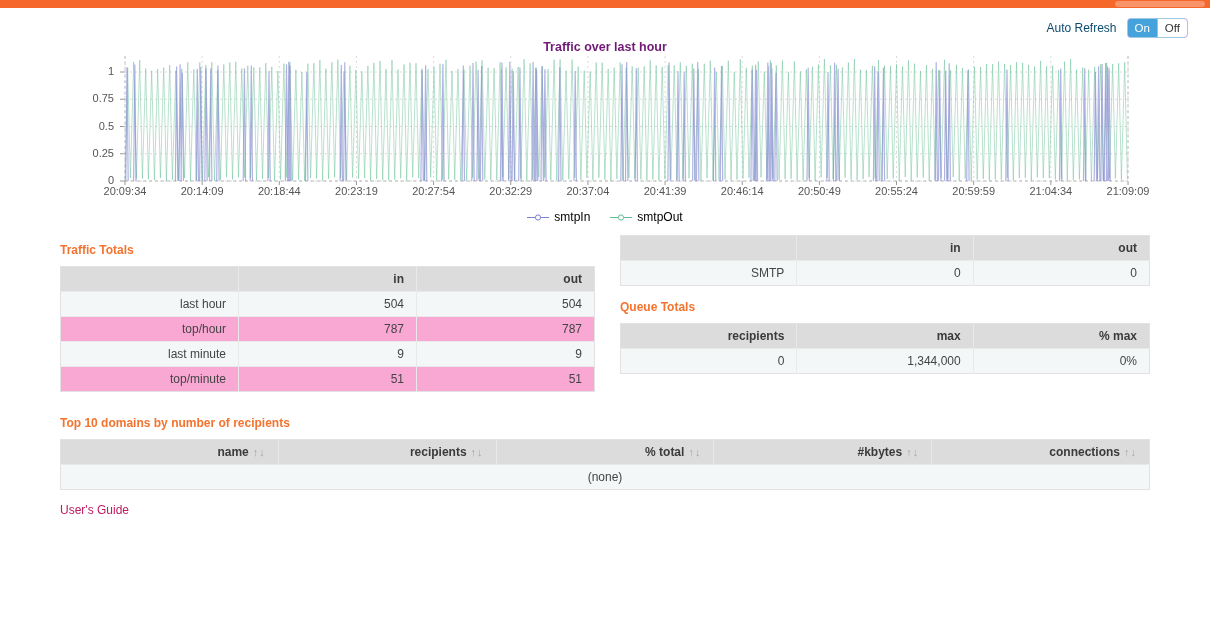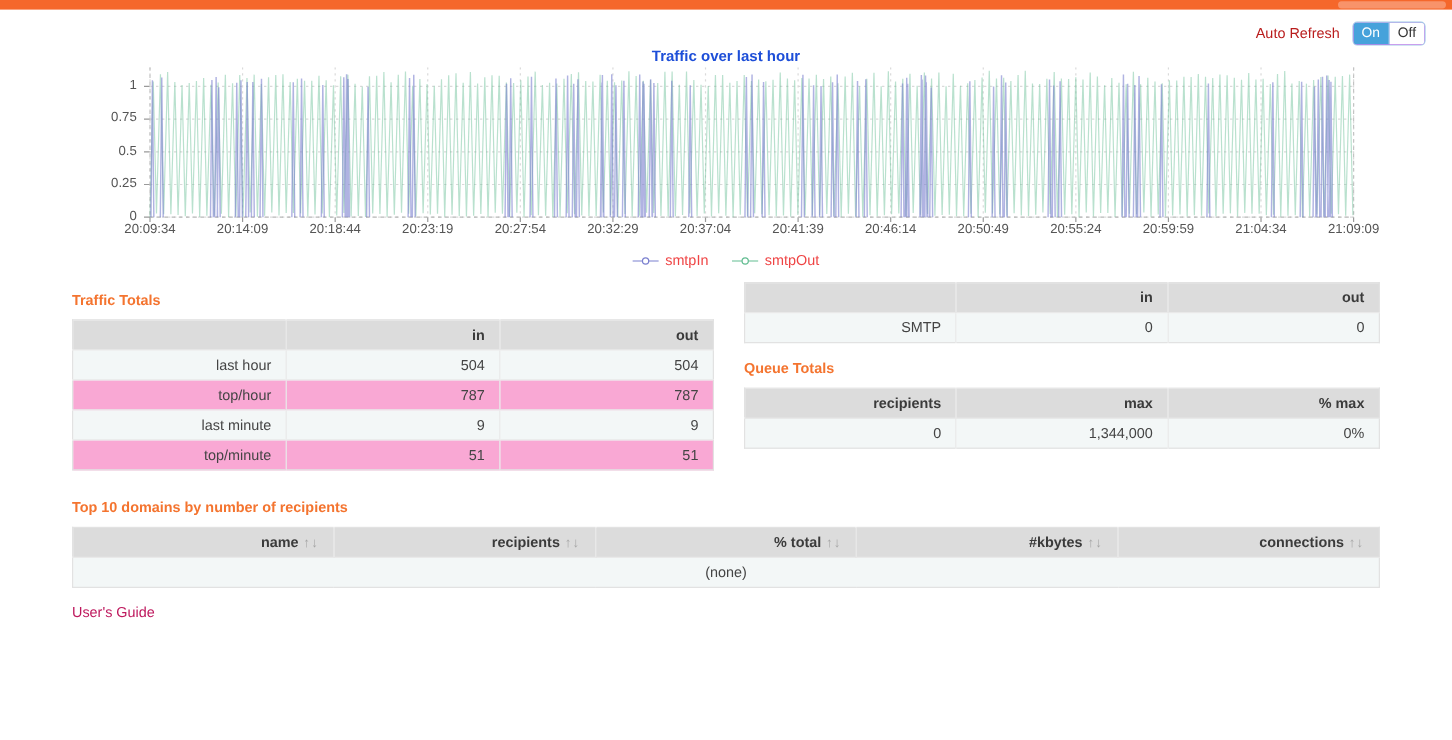--- a/index.html
+++ b/index.html
@@ -7,35 +7,35 @@
     font-family:"Liberation Sans","DejaVu Sans",sans-serif; color:#444; overflow:hidden; }
 
   
   .topbar { position:relative; width:100%; height:8px; background:#f5672b; }
   .topbar-accent { position:absolute; top:1px; right:5px; width:90px; height:6px;
     background:#f8936a; border-radius:3px; }
 
   
   .refresh-row { display:flex; justify-content:flex-end; align-items:center;
     gap:10px; margin-top:10px; padding-right:22px; height:20px; }
-  .refresh-label { font-size:12px; color:#b91c1c; }
+  .refresh-label { font-size:12px; color:#0c4a6e; }
   .toggle { display:flex; border:1px solid #9fcae6; border-radius:4px; overflow:hidden; background:#d946ef; }
   .toggle button { font-family:inherit; font-size:11.5px; padding:2px 7px; border:none; cursor:pointer; line-height:14px; }
   .toggle .on  { background:#46a2db; color:#fff; border-right:1px solid #8fc3e4; }
   .toggle .off { background:#ffffff; color:#333; }
 
   
   .chart-section { position:relative; margin-top:2px; }
-  .chart-title { text-align:center; font-size:12.5px; font-weight:bold; color:#1d4ed8; height:16px; }
+  .chart-title { text-align:center; font-size:12.5px; font-weight:bold; color:#701a75; height:16px; }
   .chart-canvas { position:relative; height:145px; }
   .chart-canvas svg { position:absolute; left:120px; top:0; }
   .ylab { position:absolute; width:114px; text-align:right; font-size:11px; color:#555; }
   .xlab { position:absolute; width:90px; text-align:center; font-size:11px; color:#555; top:129px; }
   .chart-legend { display:flex; justify-content:center; align-items:center; gap:20px; margin-top:8px; height:16px; }
-  .legend-item { display:flex; align-items:center; gap:5px; font-size:12px; color:#ef4444;justify-content:flex-end; }
+  .legend-item { display:flex; align-items:center; gap:5px; font-size:12px; color:#000000;justify-content:flex-end; }
 
   
   .content { margin:10px 60px 0 60px; }
   .cols { display:flex; gap:25px; }
   .col-left  { width:535px; flex:none; }
   .col-right { width:530px; flex:none; }
   h3.sec { font-size:12px; font-weight:bold; color:#f4742f; margin:14px 0 9px 0; }
   .col-left h3.sec, .col-right h3.sec:first-child { margin-top:8px; }
 
   table { width:100%; border-collapse:collapse; border:1px solid #e2e2e2; font-size:12px; }

